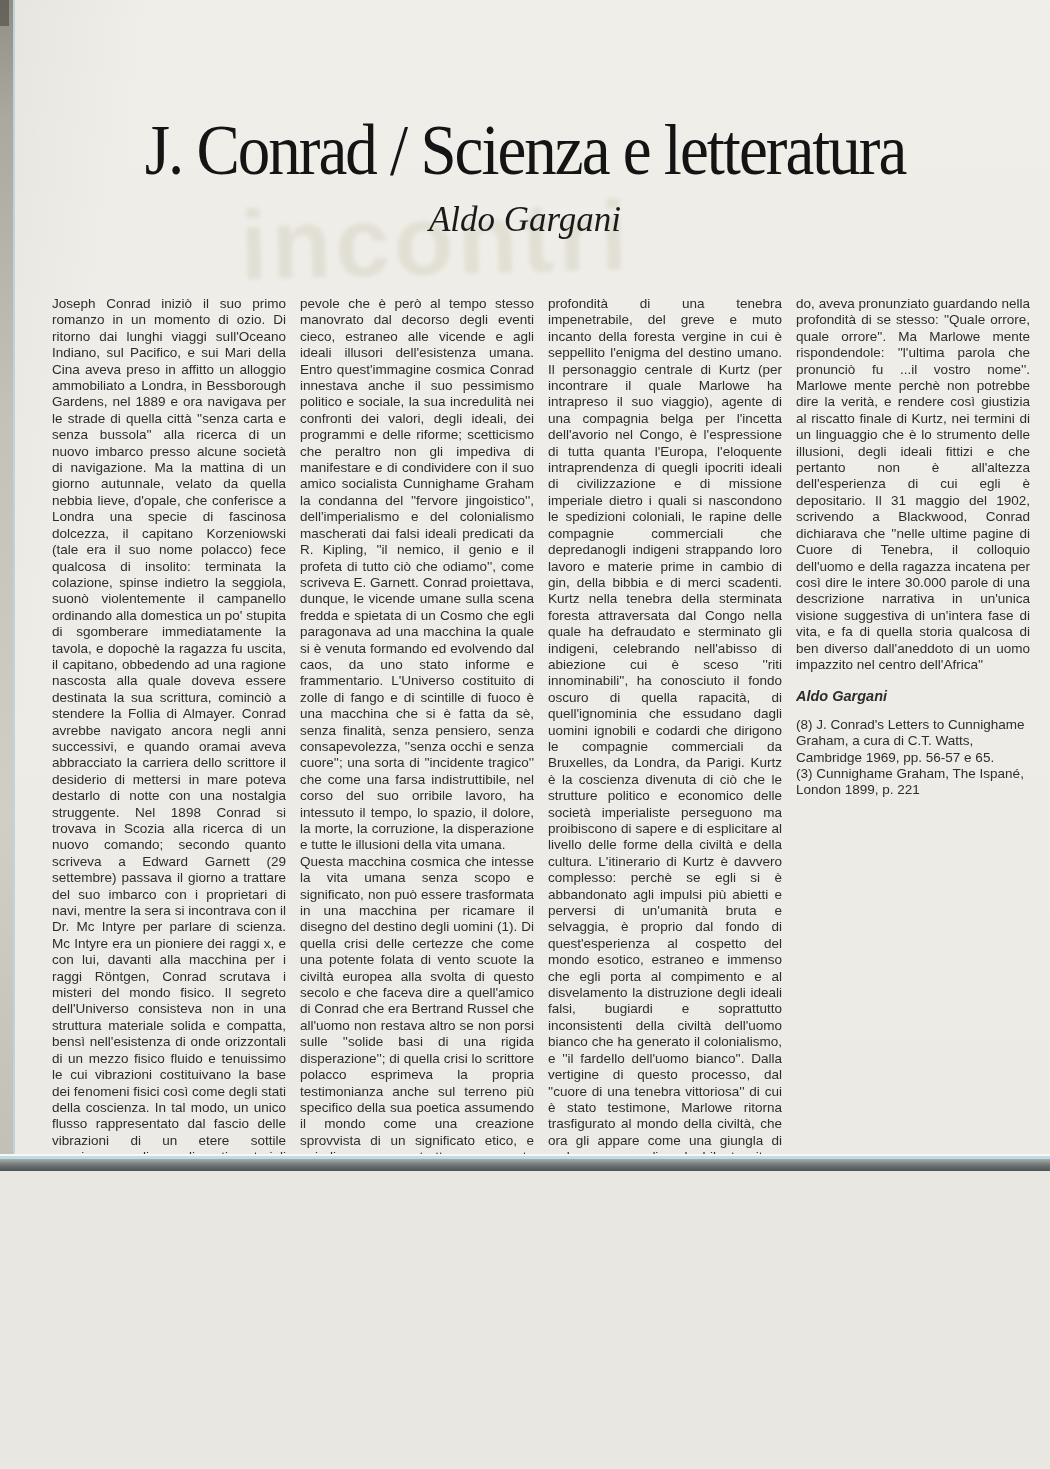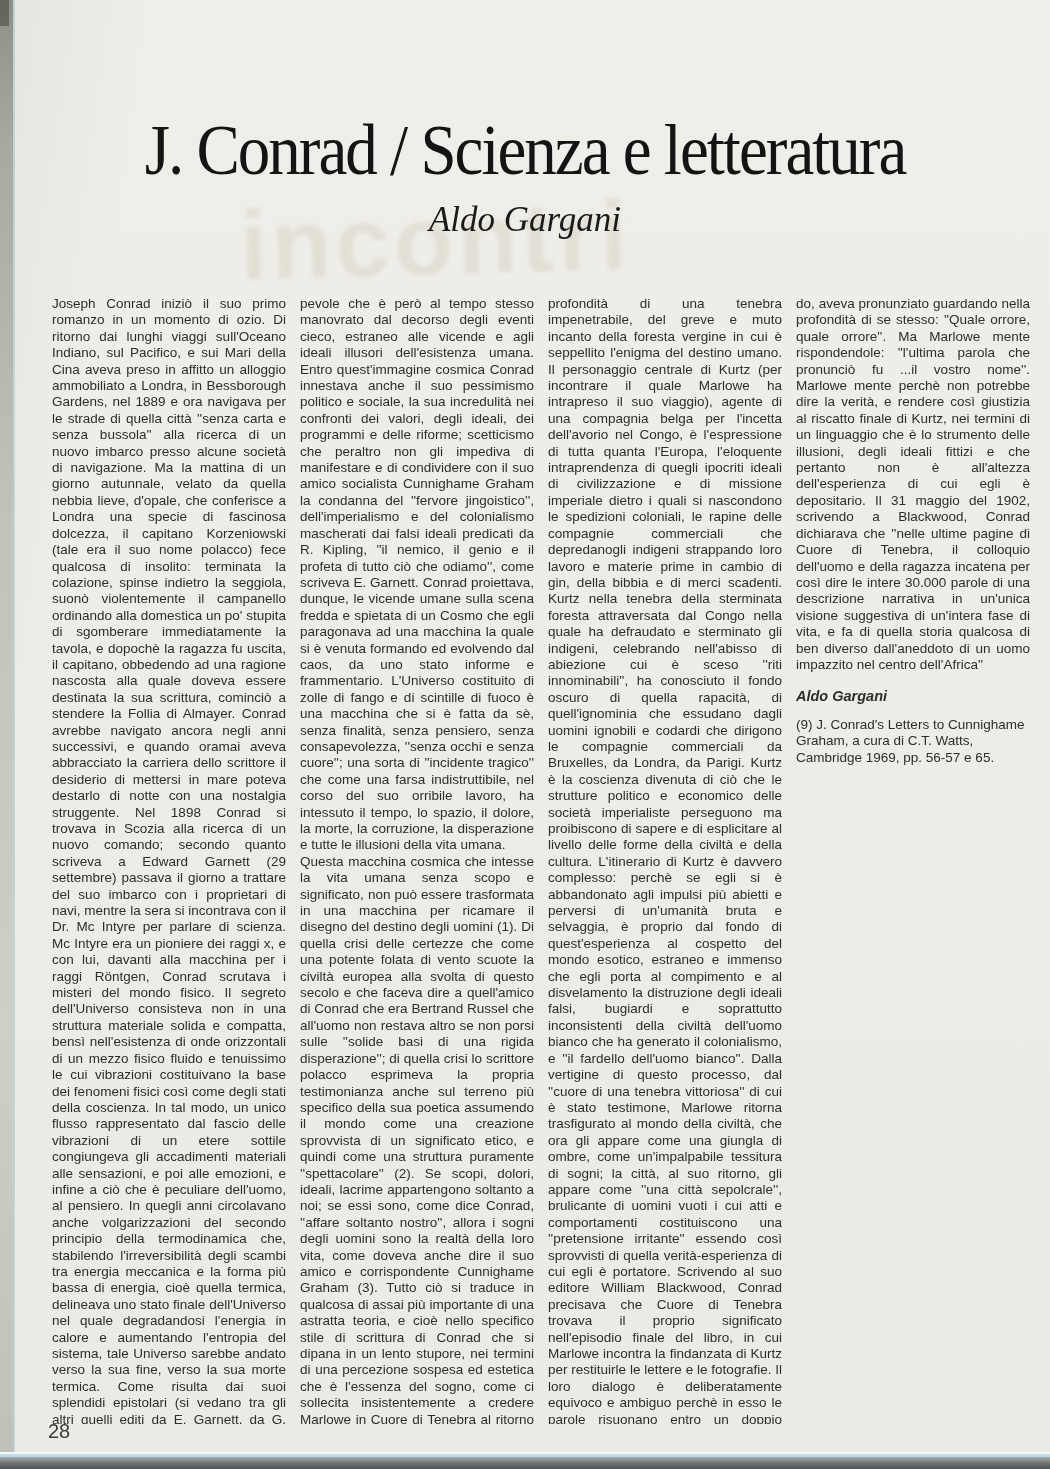--- a/index.html
+++ b/index.html
@@ -4,21 +4,21 @@
 <style>
   html, body { margin: 0; padding: 0; }
   body {
     width: 1050px; height: 1469px;
     font-family: "Liberation Sans", sans-serif;
     background: #e8e7e2;
     overflow: hidden;
   }
   .page {
     position: relative;
-    width: 1050px; height: 1469px;
+    width: 1050px; height: 1171px;
     background:
       linear-gradient(100deg, rgba(223,221,214,.55) 0%, rgba(240,239,234,0) 12%),
       linear-gradient(to bottom, #efeee9 0%, #edece7 55%, #eceae4 100%);
     overflow: hidden;
   }
   
   .edge-left {
     position: absolute; left: 0; top: 0; bottom: 0; width: 13px;
     background: linear-gradient(to bottom, #8f8f85 0%, #a9a99f 10%, #c2c2b8 35%, #cfcfc6 70%, #c0c0b7 100%);
     border-right: 2px solid #bed4da;
@@ -111,19 +111,20 @@
     <div class="col">
         <p><span>pevole che è però al tempo stesso manovrato dal decorso degli eventi cieco, estraneo alle vicende e agli ideali illusori dell'esistenza umana. Entro quest'immagine cosmica Conrad innestava anche il suo pessimismo politico e sociale, la sua incredulità nei confronti dei valori, degli ideali, dei programmi e delle riforme; scetticismo che peraltro non gli impediva di manifestare e di condividere con il suo amico socialista Cunnighame Graham la condanna del ''fervore jingoistico'', dell'imperialismo e del colonialismo mascherati dai falsi ideali predicati da R. Kipling, ''il nemico, il genio e il profeta di tutto ciò che odiamo'', come scriveva E. Garnett. Conrad proiettava, dunque, le vicende umane sulla scena fredda e spietata di un Cosmo che egli paragonava ad una macchina la quale si è venuta formando ed evolvendo dal caos, da uno stato informe e frammentario. L'Universo costituito di zolle di fango e di scintille di fuoco è una macchina che si è fatta da sè, senza finalità, senza pensiero, senza consapevolezza, ''senza occhi e senza cuore''; una sorta di ''incidente tragico'' che come una farsa indistruttibile, nel corso del suo orribile lavoro, ha intessuto il tempo, lo spazio, il dolore, la morte, la corruzione, la disperazione e tutte le illusioni della vita umana.</span></p>
         <p><span>Questa macchina cosmica che intesse la vita umana senza scopo e significato, non può essere trasformata in una macchina per ricamare il disegno del destino degli uomini (1). Di quella crisi delle certezze che come una potente folata di vento scuote la civiltà europea alla svolta di questo secolo e che faceva dire a quell'amico di Conrad che era Bertrand Russel che all'uomo non restava altro se non porsi sulle ''solide basi di una rigida disperazione''; di quella crisi lo scrittore polacco esprimeva la propria testimonianza anche sul terreno più specifico della sua poetica assumendo il mondo come una creazione sprovvista di un significato etico, e quindi come una struttura puramente ''spettacolare'' (2). Se scopi, dolori, ideali, lacrime appartengono soltanto a noi; se essi sono, come dice Conrad, ''affare soltanto nostro'', allora i sogni degli uomini sono la realtà della loro vita, come doveva anche dire il suo amico e corrispondente Cunnighame Graham (3). Tutto ciò si traduce in qualcosa di assai più importante di una astratta teoria, e cioè nello specifico stile di scrittura di Conrad che si dipana in un lento stupore, nei termini di una percezione sospesa ed estetica che è l'essenza del sogno, come ci sollecita insistentemente a credere Marlowe in </span><span class="it">Cuore di Tenebra</span><span> al ritorno dal suo viaggio dal Congo che è stato in realtà una discesa nei luoghi dell'inconscio, dove, lacerato il velo delle apparenze superficiali e illusorie, ha gettato come Kurtz ''un'occhiata di là dalla barriera'', nella</span></p>
       </div>
     <div class="col">
         <p><span>profondità di una tenebra impenetrabile, del greve e muto incanto della foresta vergine in cui è seppellito l'enigma del destino umano. Il personaggio centrale di Kurtz (per incontrare il quale Marlowe ha intrapreso il suo viaggio), agente di una compagnia belga per l'incetta dell'avorio nel Congo, è l'espressione di tutta quanta l'Europa, l'eloquente intraprendenza di quegli ipocriti ideali di civilizzazione e di missione imperiale dietro i quali si nascondono le spedizioni coloniali, le rapine delle compagnie commerciali che depredanogli indigeni strappando loro lavoro e materie prime in cambio di gin, della bibbia e di merci scadenti. Kurtz nella tenebra della sterminata foresta attraversata dal Congo nella quale ha defraudato e sterminato gli indigeni, celebrando nell'abisso di abiezione cui è sceso ''riti innominabili'', ha conosciuto il fondo oscuro di quella rapacità, di quell'ignominia che essudano dagli uomini ignobili e codardi che dirigono le compagnie commerciali da Bruxelles, da Londra, da Parigi. Kurtz è la coscienza divenuta di ciò che le strutture politico e economico delle società imperialiste perseguono ma proibiscono di sapere e di esplicitare al livello delle forme della civiltà e della cultura. L'itinerario di Kurtz è davvero complesso: perchè se egli si è abbandonato agli impulsi più abietti e perversi di un'umanità bruta e selvaggia, è proprio dal fondo di quest'esperienza al cospetto del mondo esotico, estraneo e immenso che egli porta al compimento e al disvelamento la distruzione degli ideali falsi, bugiardi e soprattutto inconsistenti della civiltà dell'uomo bianco che ha generato il colonialismo, e ''il fardello dell'uomo bianco''. Dalla vertigine di questo processo, dal ''cuore di una tenebra vittoriosa'' di cui è stato testimone, Marlowe ritorna trasfigurato al mondo della civiltà, che ora gli appare come una giungla di ombre, come un'impalpabile tessitura di sogni; la città, al suo ritorno, gli appare come ''una città sepolcrale'', brulicante di uomini vuoti i cui atti e comportamenti costituiscono una ''pretensione irritante'' essendo così sprovvisti di quella verità-esperienza di cui egli è portatore. Scrivendo al suo editore William Blackwood, Conrad precisava che </span><span class="it">Cuore di Tenebra</span><span> trovava il proprio significato nell'episodio finale del libro, in cui Marlowe incontra la findanzata di Kurtz per restituirle le lettere e le fotografie. Il loro dialogo è deliberatamente equivoco e ambiguo perchè in esso le parole risuonano entro un doppio registro: in quello delle illusioni, delle menzogne, dell'eloquenza con le quali le intende la fidanzata di Kurtz, vittima della retorica e di falsi ideali; e in quello dell'esperienza ineffabile vissuta da Marlowe. Quando costei gli domanda quali erano state le ultime parole di Kurtz, Marlowe sente aleggiare tutt'intorno la frase che Kurtz, moren-</span></p>
       </div>
     <div class="col">
         <p><span>do, aveva pronunziato guardando nella profondità di se stesso: ''Quale orrore, quale orrore''. Ma Marlowe mente rispondendole: ''l'ultima parola che pronunciò fu ...il vostro nome''. Marlowe mente perchè non potrebbe dire la verità, e rendere così giustizia al riscatto finale di Kurtz, nei termini di un linguaggio che è lo strumento delle illusioni, degli ideali fittizi e che pertanto non è all'altezza dell'esperienza di cui egli è depositario. Il 31 maggio del 1902, scrivendo a Blackwood, Conrad dichiarava che ''nelle ultime pagine di </span><span class="it">Cuore di Tenebra</span><span>, il colloquio dell'uomo e della ragazza incatena per così dire le intere 30.000 parole di una descrizione narrativa in un'unica visione suggestiva di un'intera fase di vita, e fa di quella storia qualcosa di ben diverso dall'aneddoto di un uomo impazzito nel centro dell'Africa''</span></p>
         <p class="signature"><span>Aldo Gargani</span></p>
-        <p class="reference"><span class="it">(9) J. Conrad's Letters to Cunnighame Graham</span><span>, a cura di C.T. Watts, Cambridge 1969, pp. 56-57 e 65.</span></p>
+        <p class="reference"><span class="it">(8) J. Conrad's Letters to Cunnighame Graham</span><span>, a cura di C.T. Watts, Cambridge 1969, pp. 56-57 e 65.</span></p>
+        <p class="reference"><span>(3) Cunnighame Graham, </span><span class="it">The Ispané</span><span>, London 1899, p. 221</span></p>
       </div>
   </div>
 
   <div class="pageno">28</div>
   <div class="edge-bottom"></div>
 </div>
 
 </body></html>

